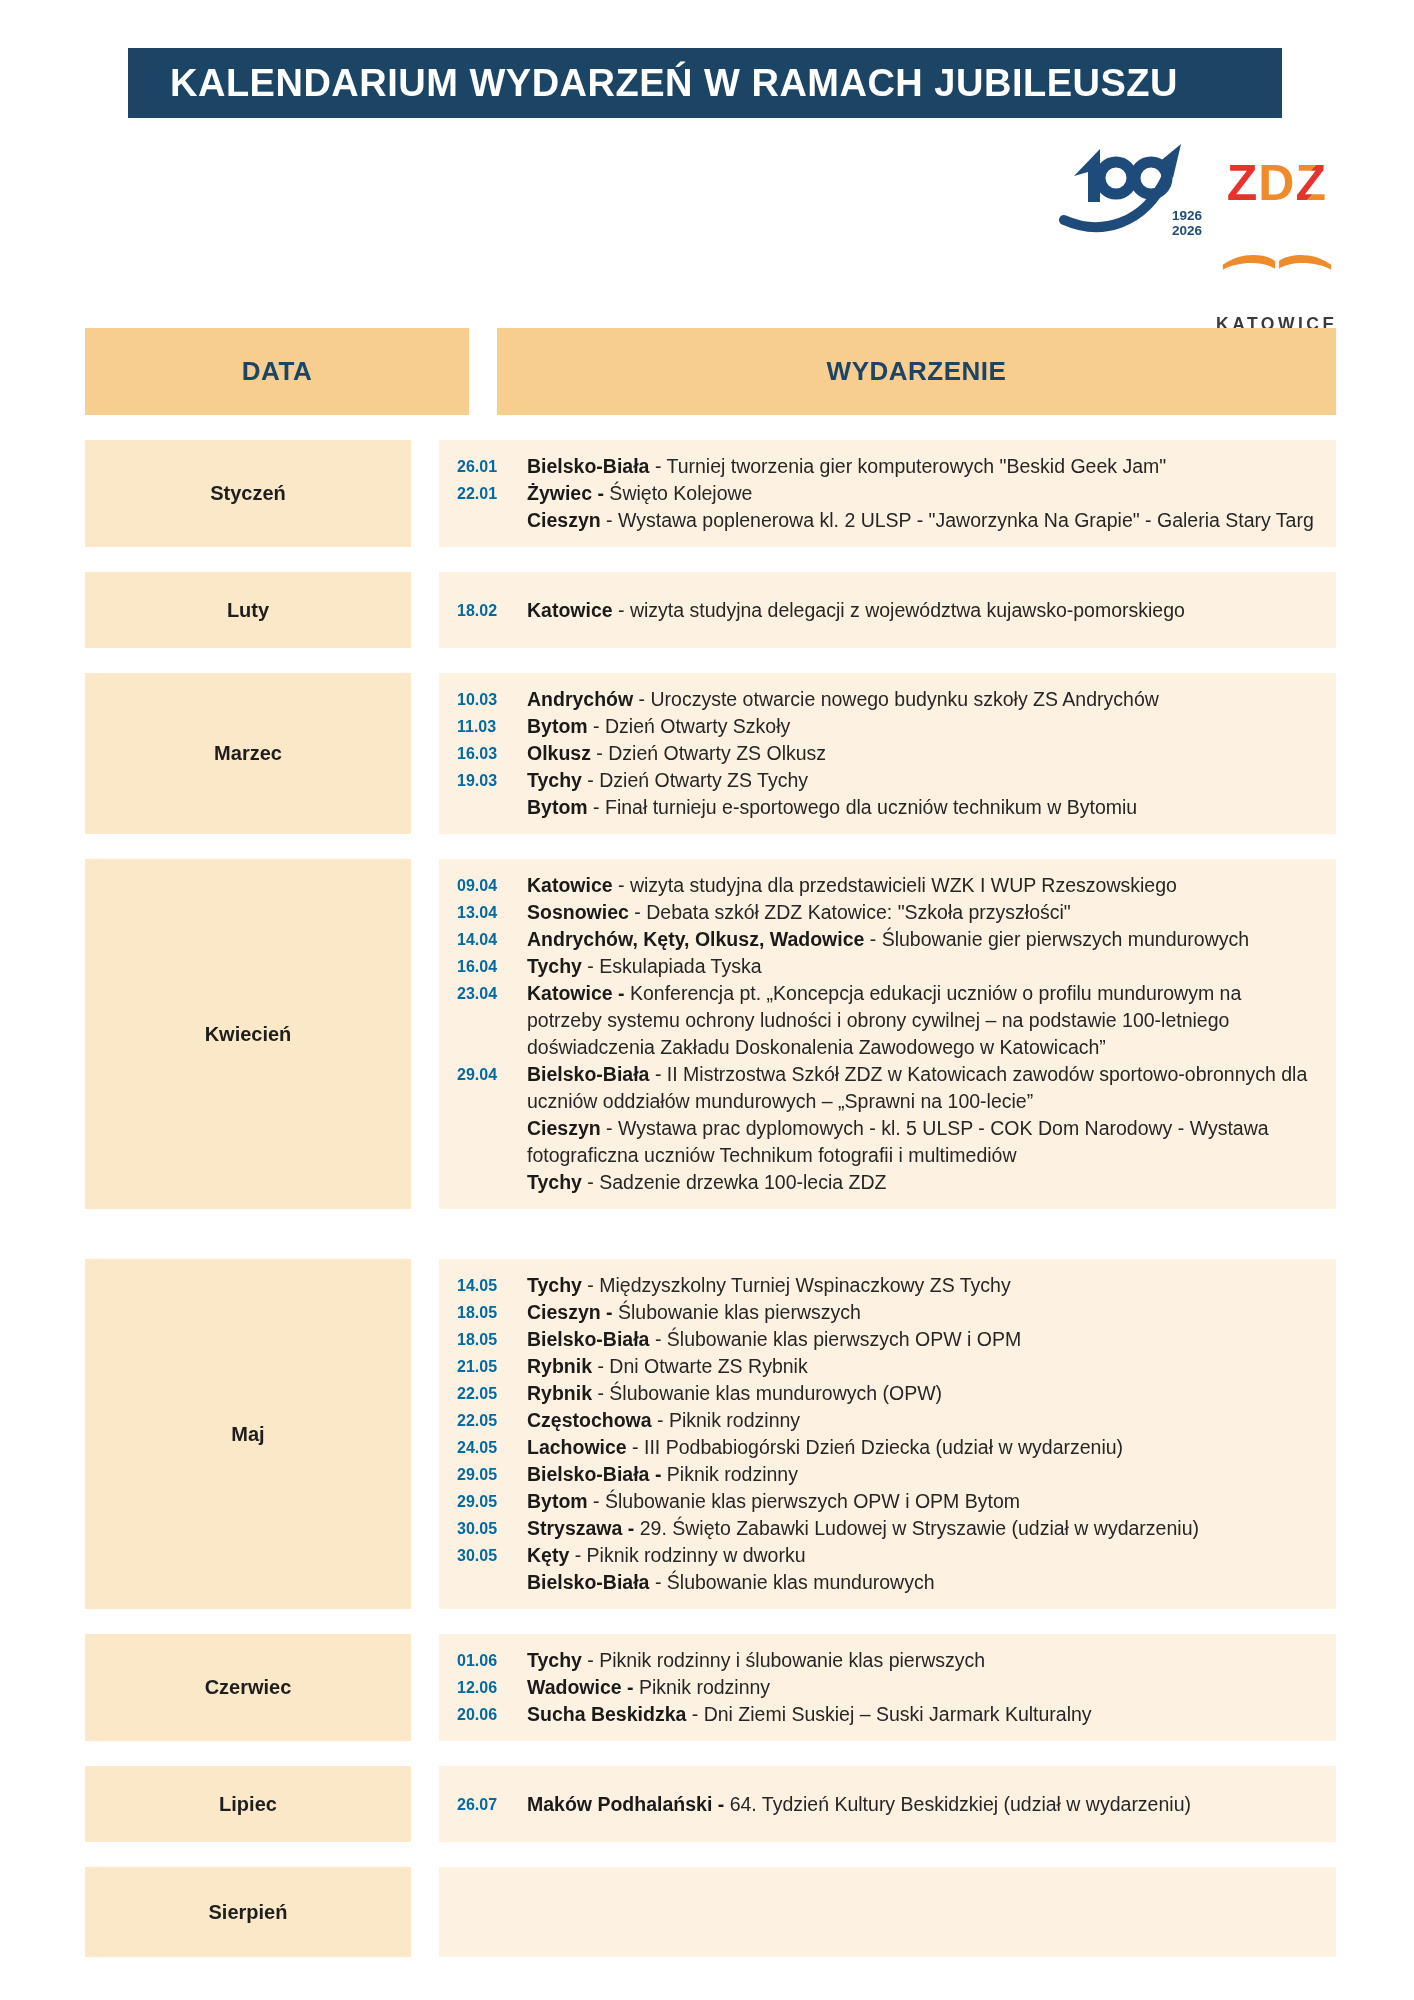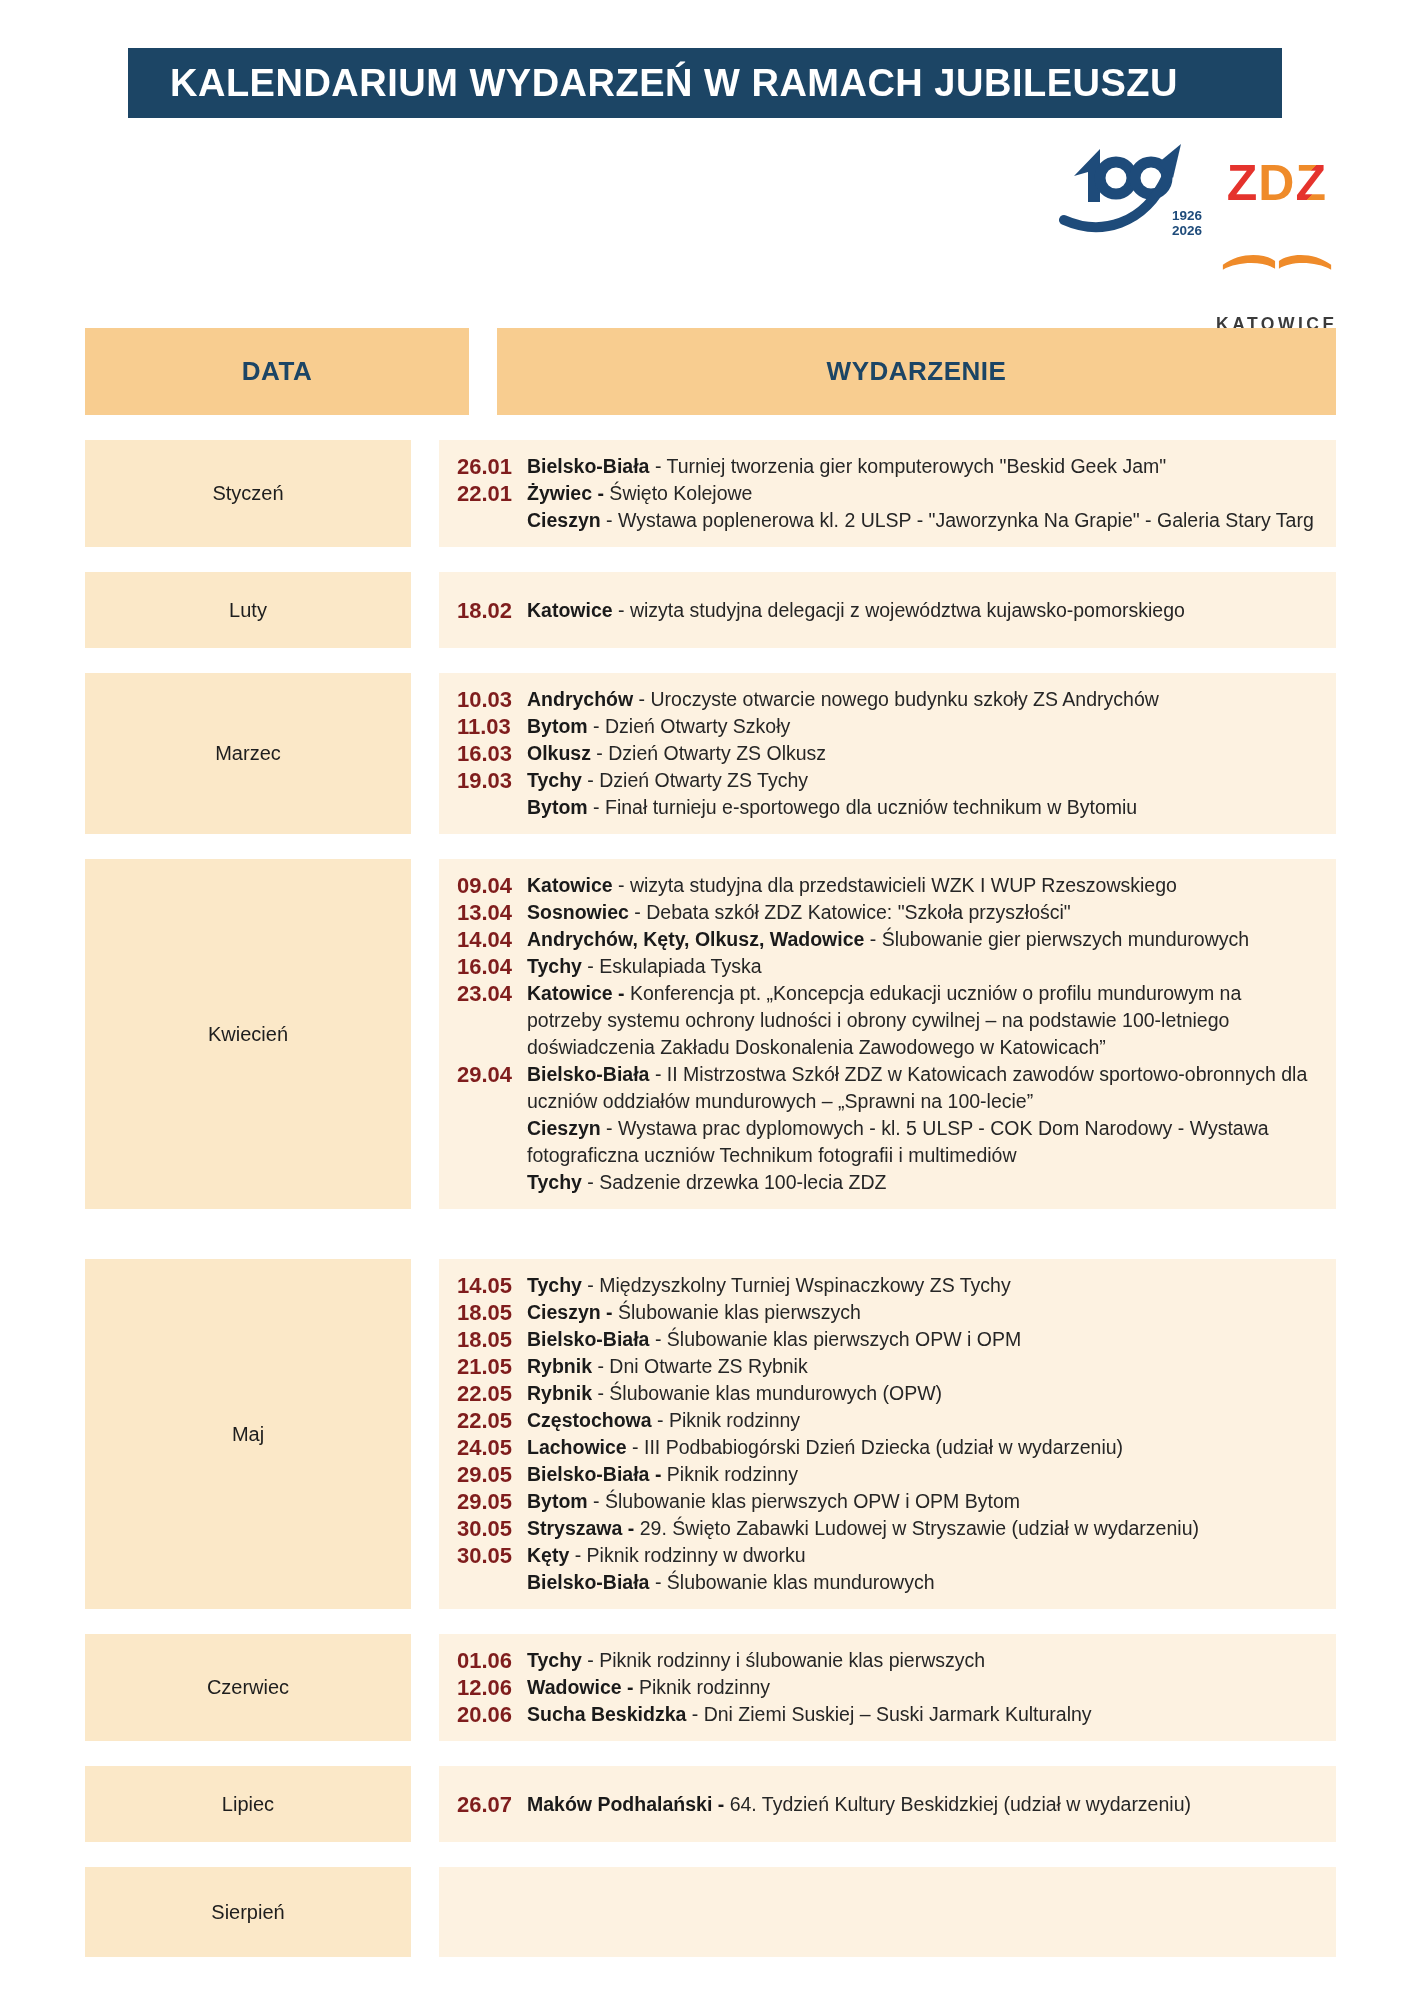--- a/index.html
+++ b/index.html
@@ -46,24 +46,24 @@
   .ehead{flex:1;}
   .hcell-label{color:var(--header-text);font-size:26px;font-weight:700;letter-spacing:.5px;}
 
   .mcell{width:326px;flex:none;margin-right:28px;background:var(--month-cell-bg);
          display:flex;align-items:center;justify-content:center;}
   .ecell{flex:1;background:var(--event-cell-bg);display:flex;flex-direction:column;
          justify-content:center;padding:13px 18px;}
   .row{min-height:76px;}
   #rows .row:nth-child(5){margin-top:50px;}   
   #rows .row:last-child{min-height:90px;}
-  .mname{font-size:20px;font-weight:400;color:#1e1e1e;}
+  .mname{font-size:20px;font-weight:700;color:#1e1e1e;}
 
   .ev{display:flex;line-height:27px;}
-  .ev-date{flex:none;width:54px;margin-right:16px;font-weight:700;color:#7f1d1d;font-size:22px;}
+  .ev-date{flex:none;width:54px;margin-right:16px;font-weight:700;color:#0369a1;font-size:16px;}
   .ev-desc{flex:1;font-size:19.5px;color:#262626;}
   .ev-city{font-weight:700;color:#1a1a1a;}
 </style>
 </head>
 <body>
 
 <div class="page">
 
   <div class="banner">
     <span class="title">KALENDARIUM WYDARZEŃ W RAMACH JUBILEUSZU</span>

